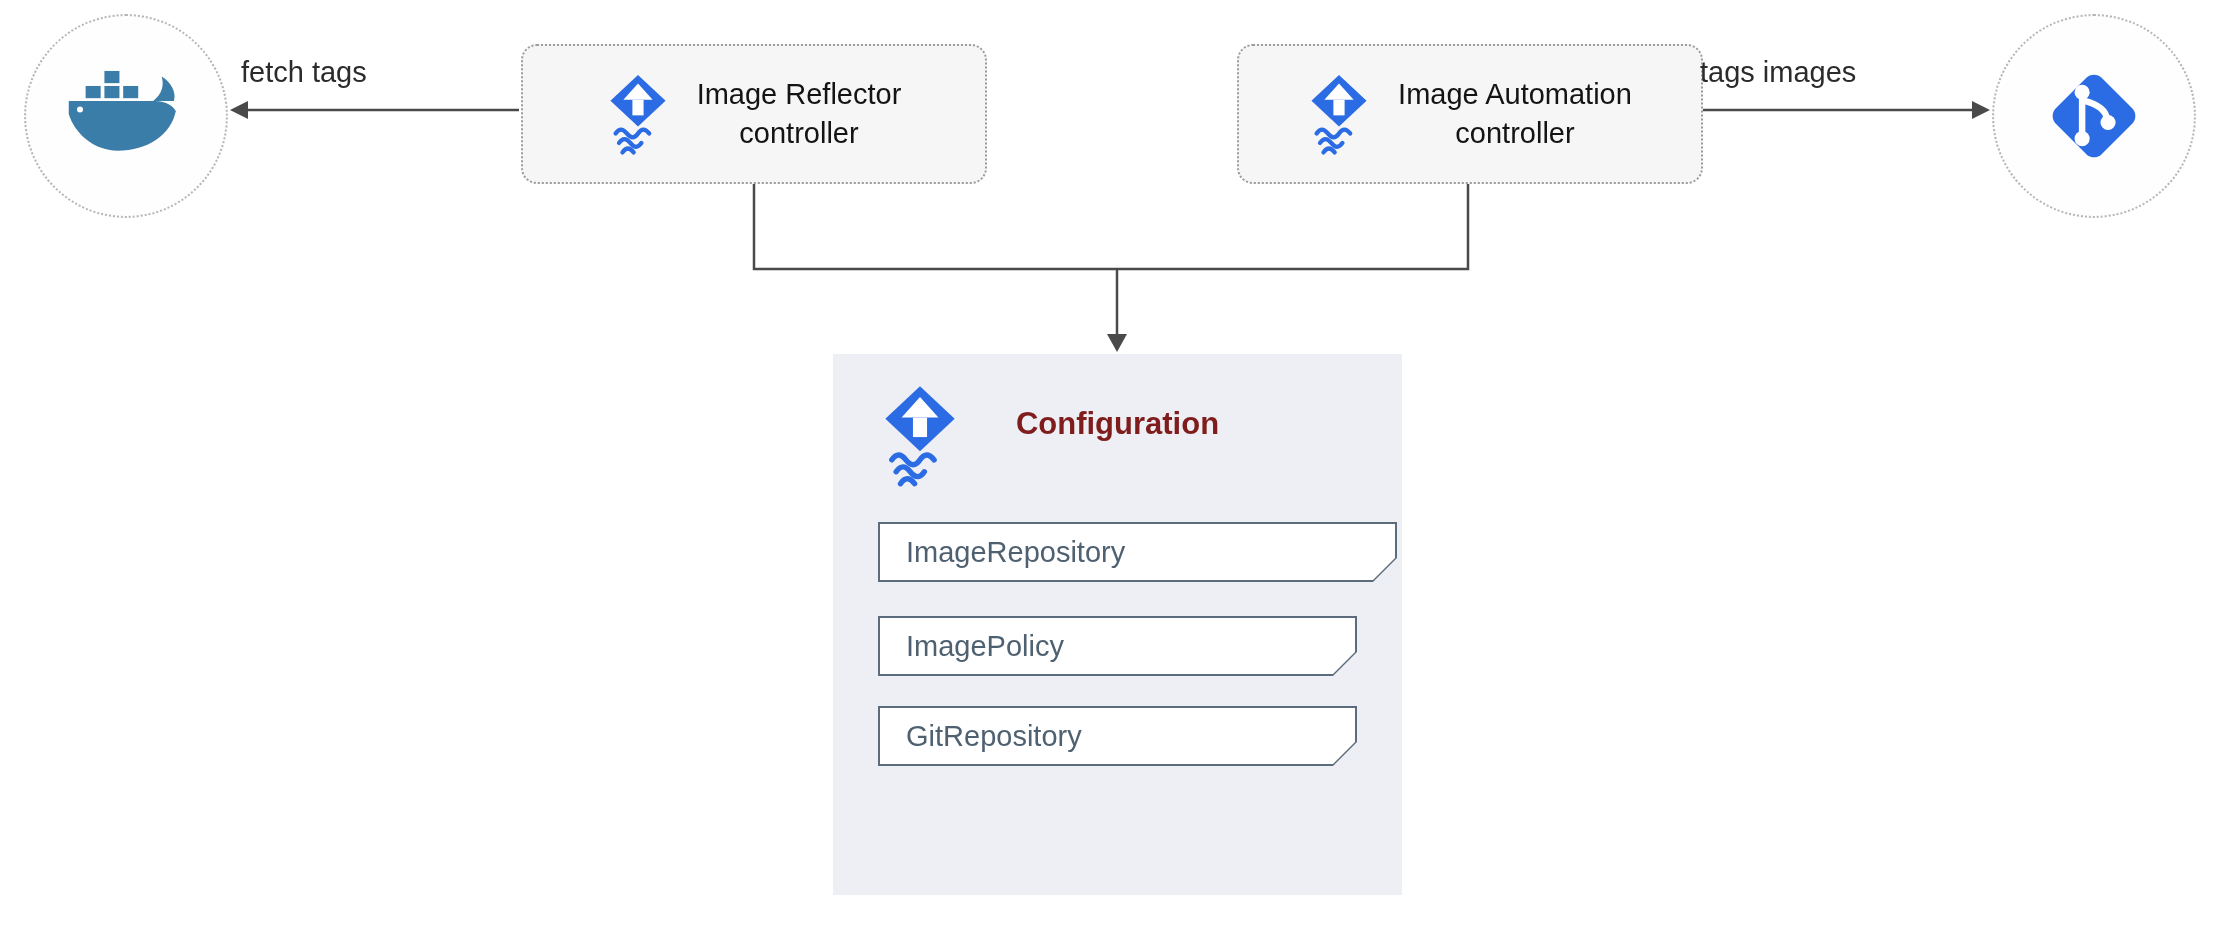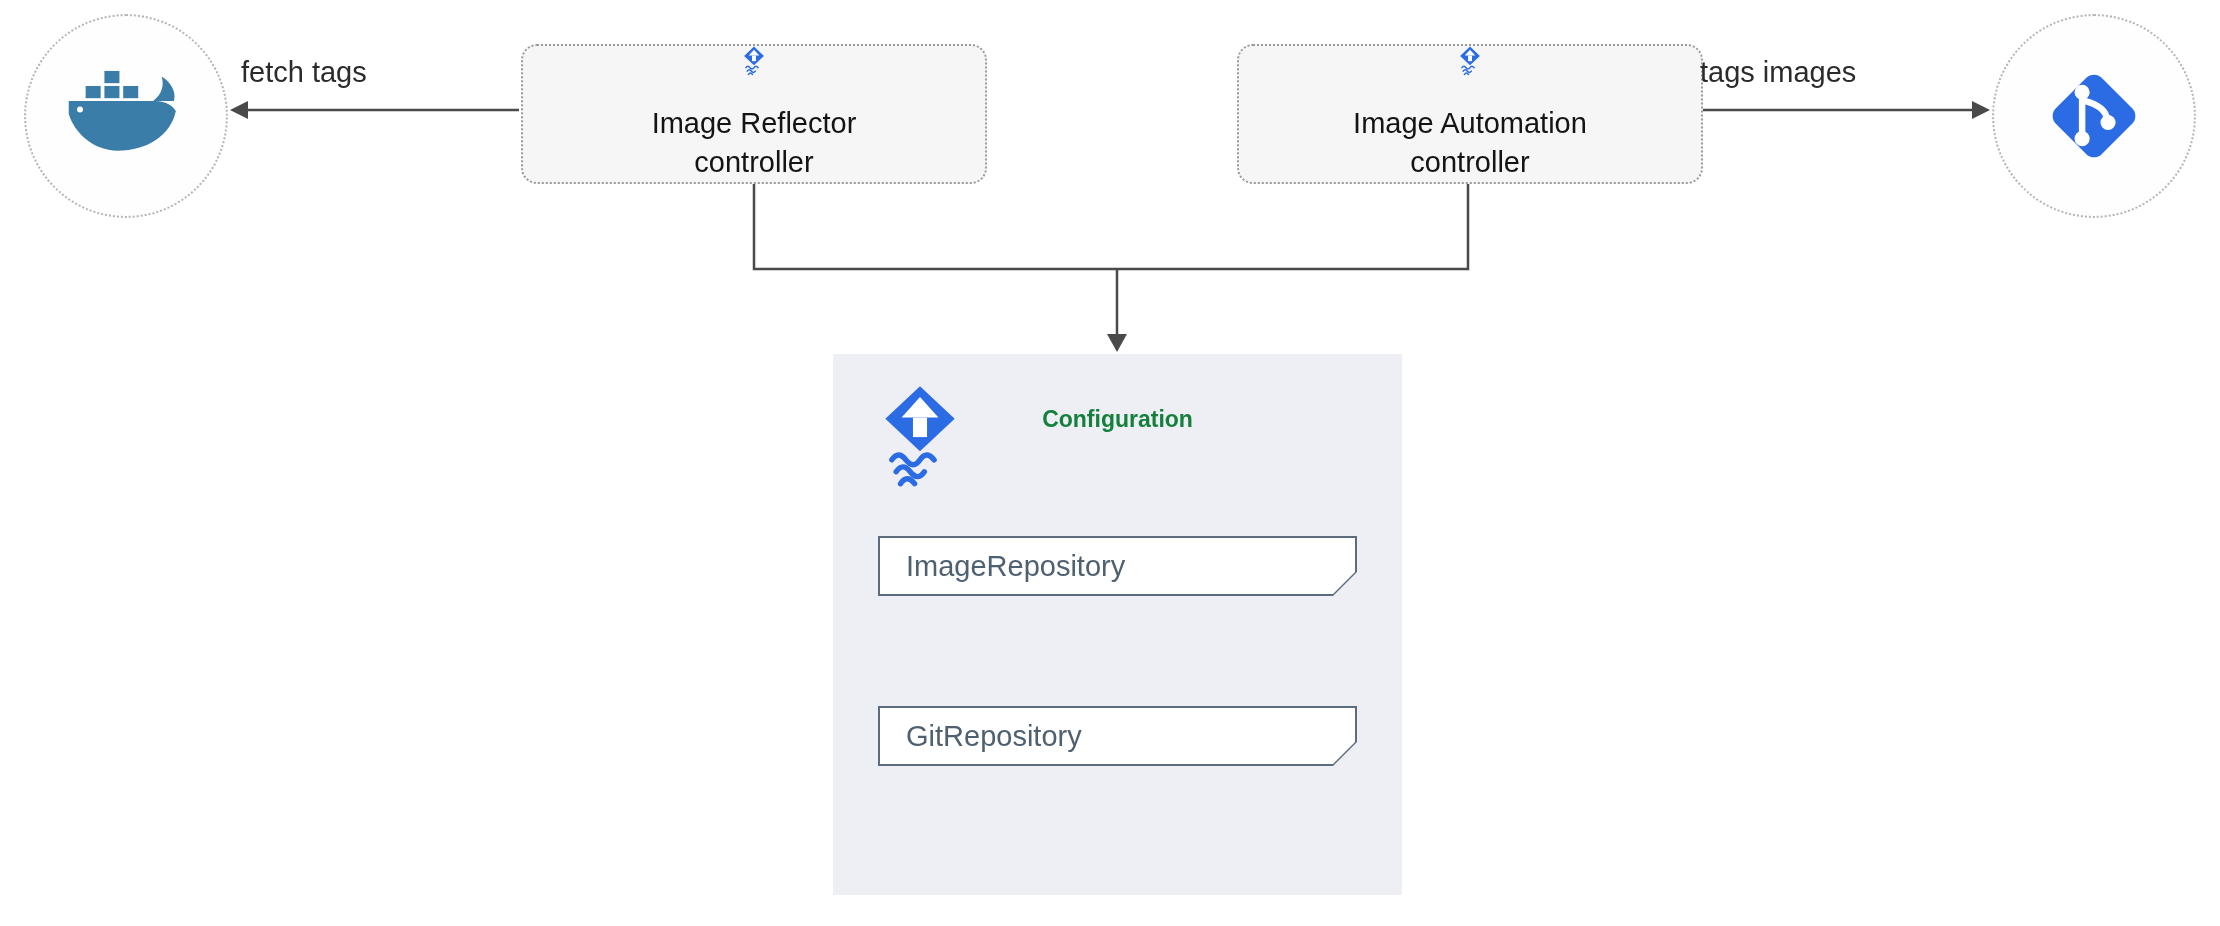--- a/index.html
+++ b/index.html
@@ -12,40 +12,40 @@
   .docker-blue{color:var(--docker-blue,#3a7da9);}
 
   .node-circle{
     position:absolute;width:204px;height:204px;border-radius:50%;
     border:2px dotted #b5b5b5;background:#fefefe;box-sizing:border-box;
     display:flex;align-items:center;justify-content:center;
   }
   .controller-box{
     position:absolute;width:466px;height:140px;box-sizing:border-box;
     border:2px dotted #9b9b9b;border-radius:16px;background:#f6f6f6;
-    display:flex;align-items:center;justify-content:center;gap:28px;flex-direction:column;
+    display:flex;align-items:center;justify-content:center;gap:28px;
   }
   .controller-label{
     font-size:29px;color:#141414;white-space:pre-line;text-align:center;line-height:1.35;
   }
   .edge-label{
     position:absolute;font-size:29px;color:#2b2b2b;text-align:left;
   }
   .connector{position:absolute;left:0;top:0;pointer-events:none;}
   .connector path{stroke:var(--line,#4a4a4a);stroke-width:2.5;fill:none;}
   .connector polygon{fill:var(--line,#4a4a4a);}
 
   .config-panel{
     position:absolute;left:833px;top:354px;width:569px;height:541px;
     background:var(--panel-bg,#edeff4);
   }
   .config-flux-icon{position:absolute;left:48px;top:30px;}
   .config-title{
     position:absolute;left:0;top:52px;width:100%;text-align:center;
-    font-size:23px;font-weight:bold;color:#15803d;
+    font-size:31px;font-weight:bold;color:#7f1d1d;
   }
   .config-item{position:absolute;left:45px;width:479px;height:60px;}
   .config-item-outer{
     position:absolute;inset:0;background:var(--item-border,#5c6c7c);
     clip-path:polygon(0 0,100% 0,100% calc(100% - 24px),calc(100% - 24px) 100%,0 100%);
   }
   .config-item-inner{
     position:absolute;inset:2px;background:#ffffff;
     clip-path:polygon(0 0,100% 0,100% calc(100% - 22px),calc(100% - 22px) 100%,0 100%);
   }
@@ -131,26 +131,31 @@
         <use href="#git-logo"></use>
       </svg>
   </div>
 
   <div class="config-panel">
     <svg class="flux-blue config-flux-icon" width="78" height="104">
         <use href="#flux-logo"></use>
       </svg>
     <div class="config-title">Configuration</div>
 
-    <div class="config-item" style="top:182px;">
+    <div class="config-item" style="top:168px;padding-left:40px;">
       <div class="config-item-outer"></div>
       <div class="config-item-inner"></div>
       <div class="config-item-label">ImageRepository</div>
     </div>
 
+    <div class="config-item" style="top:262px;">
+      <div class="config-item-outer"></div>
+      <div class="config-item-inner"></div>
+      <div class="config-item-label">ImagePolicy</div>
+    </div>
 
     <div class="config-item" style="top:352px;">
       <div class="config-item-outer"></div>
       <div class="config-item-inner"></div>
       <div class="config-item-label">GitRepository</div>
     </div>
 
   </div>
 
 </div>

